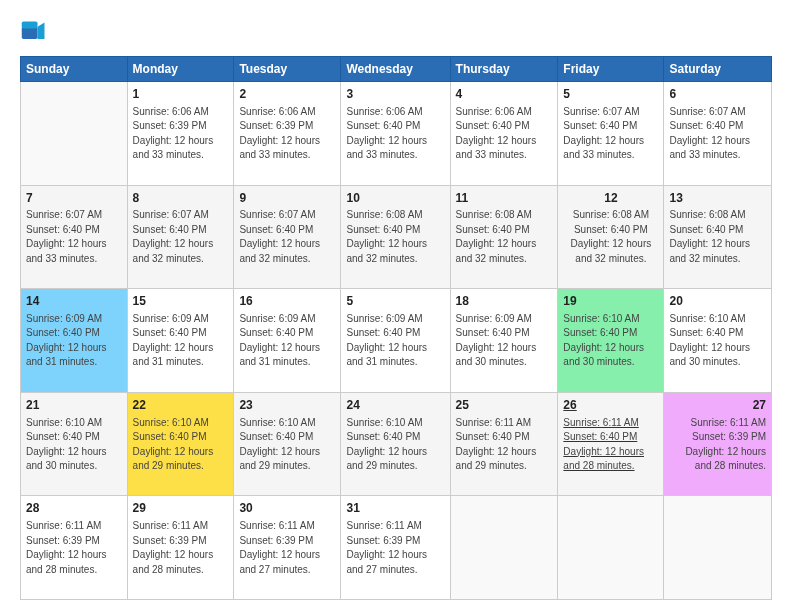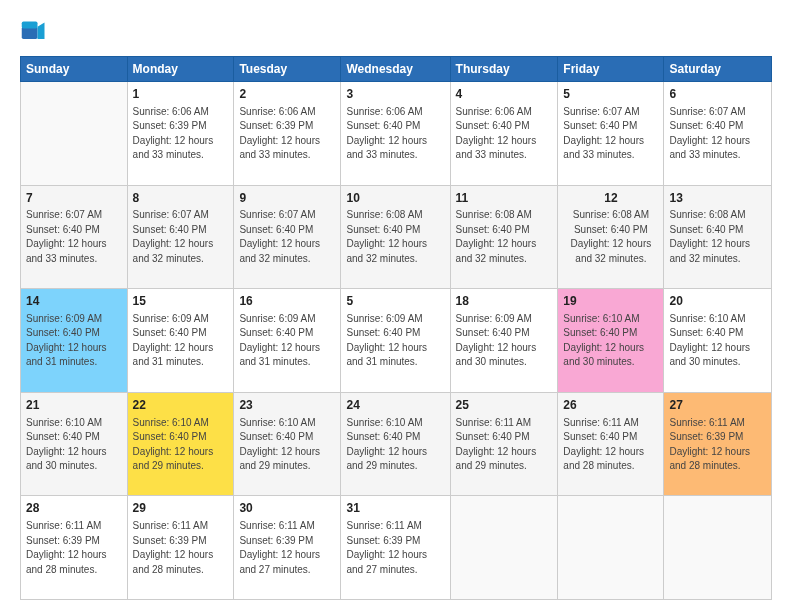--- a/index.html
+++ b/index.html
@@ -254,21 +254,21 @@
 Daylight: 12 hours
 and 31 minutes.</div>
           </td>
           <td style="background: rgb(255, 255, 255);">
             <span class="day-number">18</span>
             <div class="day-info" style="white-space: pre-line;">Sunrise: 6:09 AM
 Sunset: 6:40 PM
 Daylight: 12 hours
 and 30 minutes.</div>
           </td>
-          <td style="background: #f9a8d4;">
+          <td style="background: #86efac;">
             <span class="day-number">19</span>
             <div class="day-info" style="white-space: pre-line;">Sunrise: 6:10 AM
 Sunset: 6:40 PM
 Daylight: 12 hours
 and 30 minutes.</div>
           </td>
           <td style="background: rgb(255, 255, 255);">
             <span class="day-number">20</span>
             <div class="day-info" style="white-space: pre-line;">Sunrise: 6:10 AM
 Sunset: 6:40 PM
@@ -305,28 +305,28 @@
 Daylight: 12 hours
 and 29 minutes.</div>
           </td>
           <td style="background: rgb(245, 245, 245);">
             <span class="day-number">25</span>
             <div class="day-info" style="white-space: pre-line;">Sunrise: 6:11 AM
 Sunset: 6:40 PM
 Daylight: 12 hours
 and 29 minutes.</div>
           </td>
-          <td style="background: rgb(245, 245, 245);">
+          <td style="background: rgb(245, 245, 245); text-decoration: underline;">
             <span class="day-number">26</span>
             <div class="day-info" style="white-space: pre-line;">Sunrise: 6:11 AM
 Sunset: 6:40 PM
 Daylight: 12 hours
 and 28 minutes.</div>
           </td>
-          <td style="background: #fdba74;">
+          <td style="background: #f0abfc; text-align: right;">
             <span class="day-number">27</span>
             <div class="day-info" style="white-space: pre-line;">Sunrise: 6:11 AM
 Sunset: 6:39 PM
 Daylight: 12 hours
 and 28 minutes.</div>
           </td>
         </tr>
         <tr>
           <td style="background: rgb(255, 255, 255);">
             <span class="day-number">28</span>

